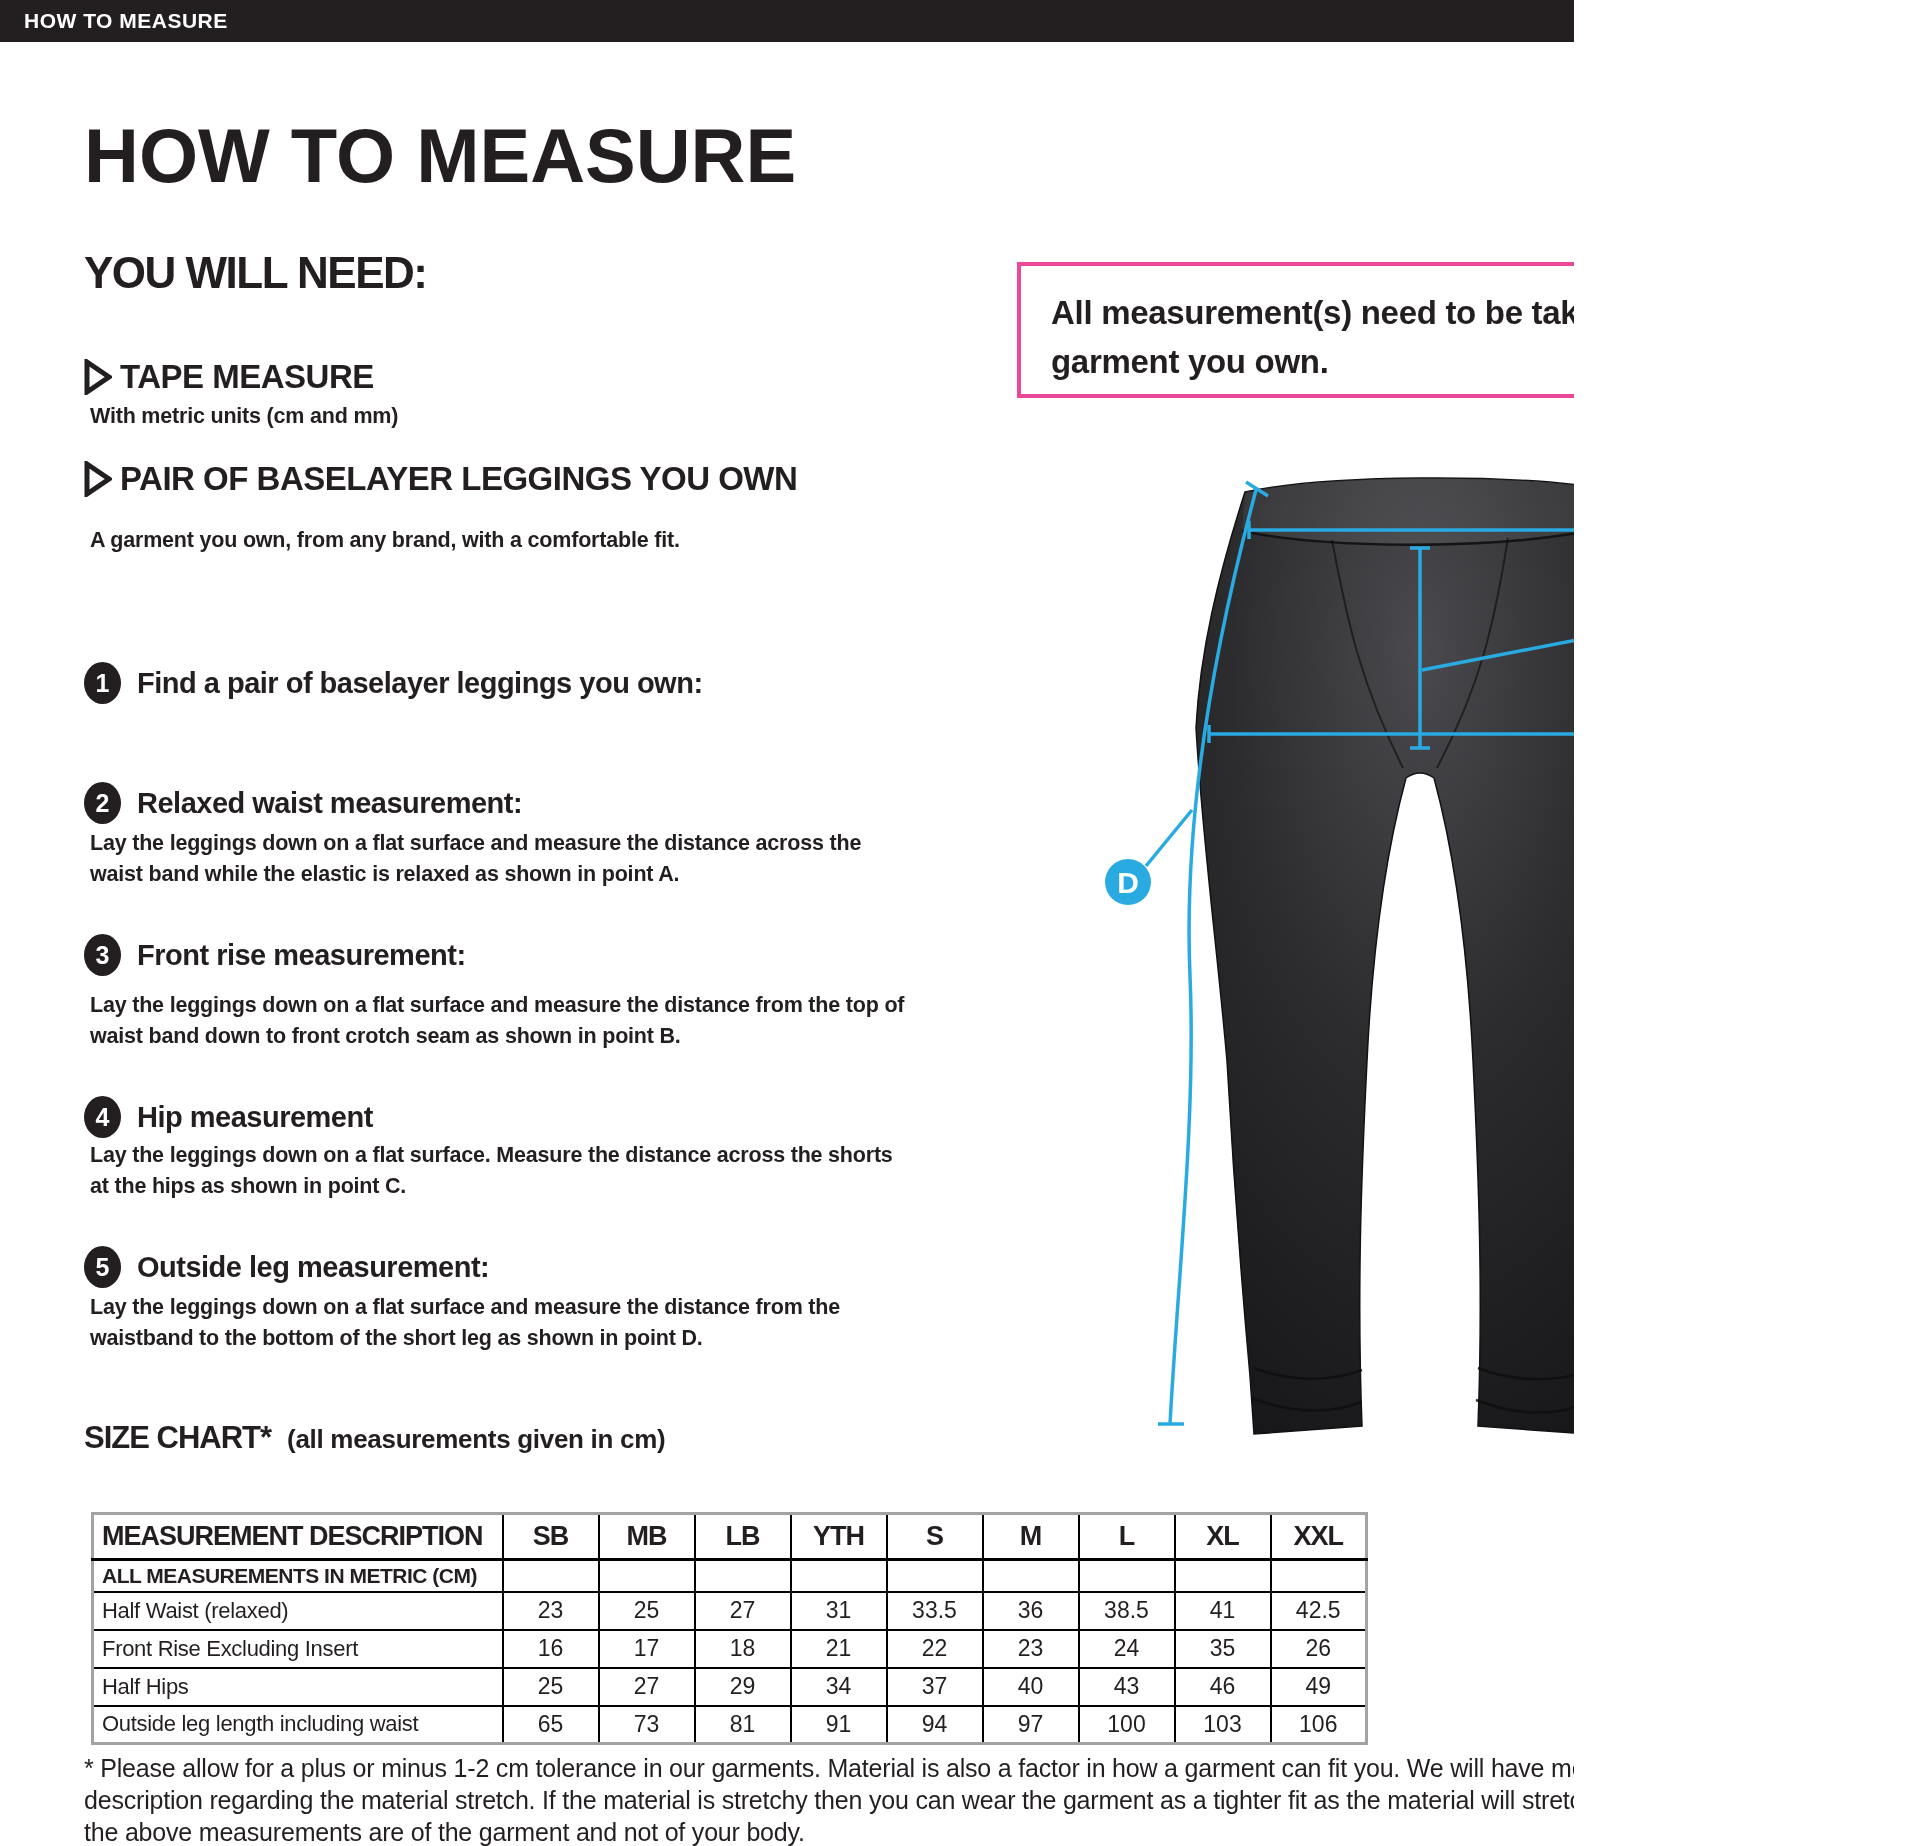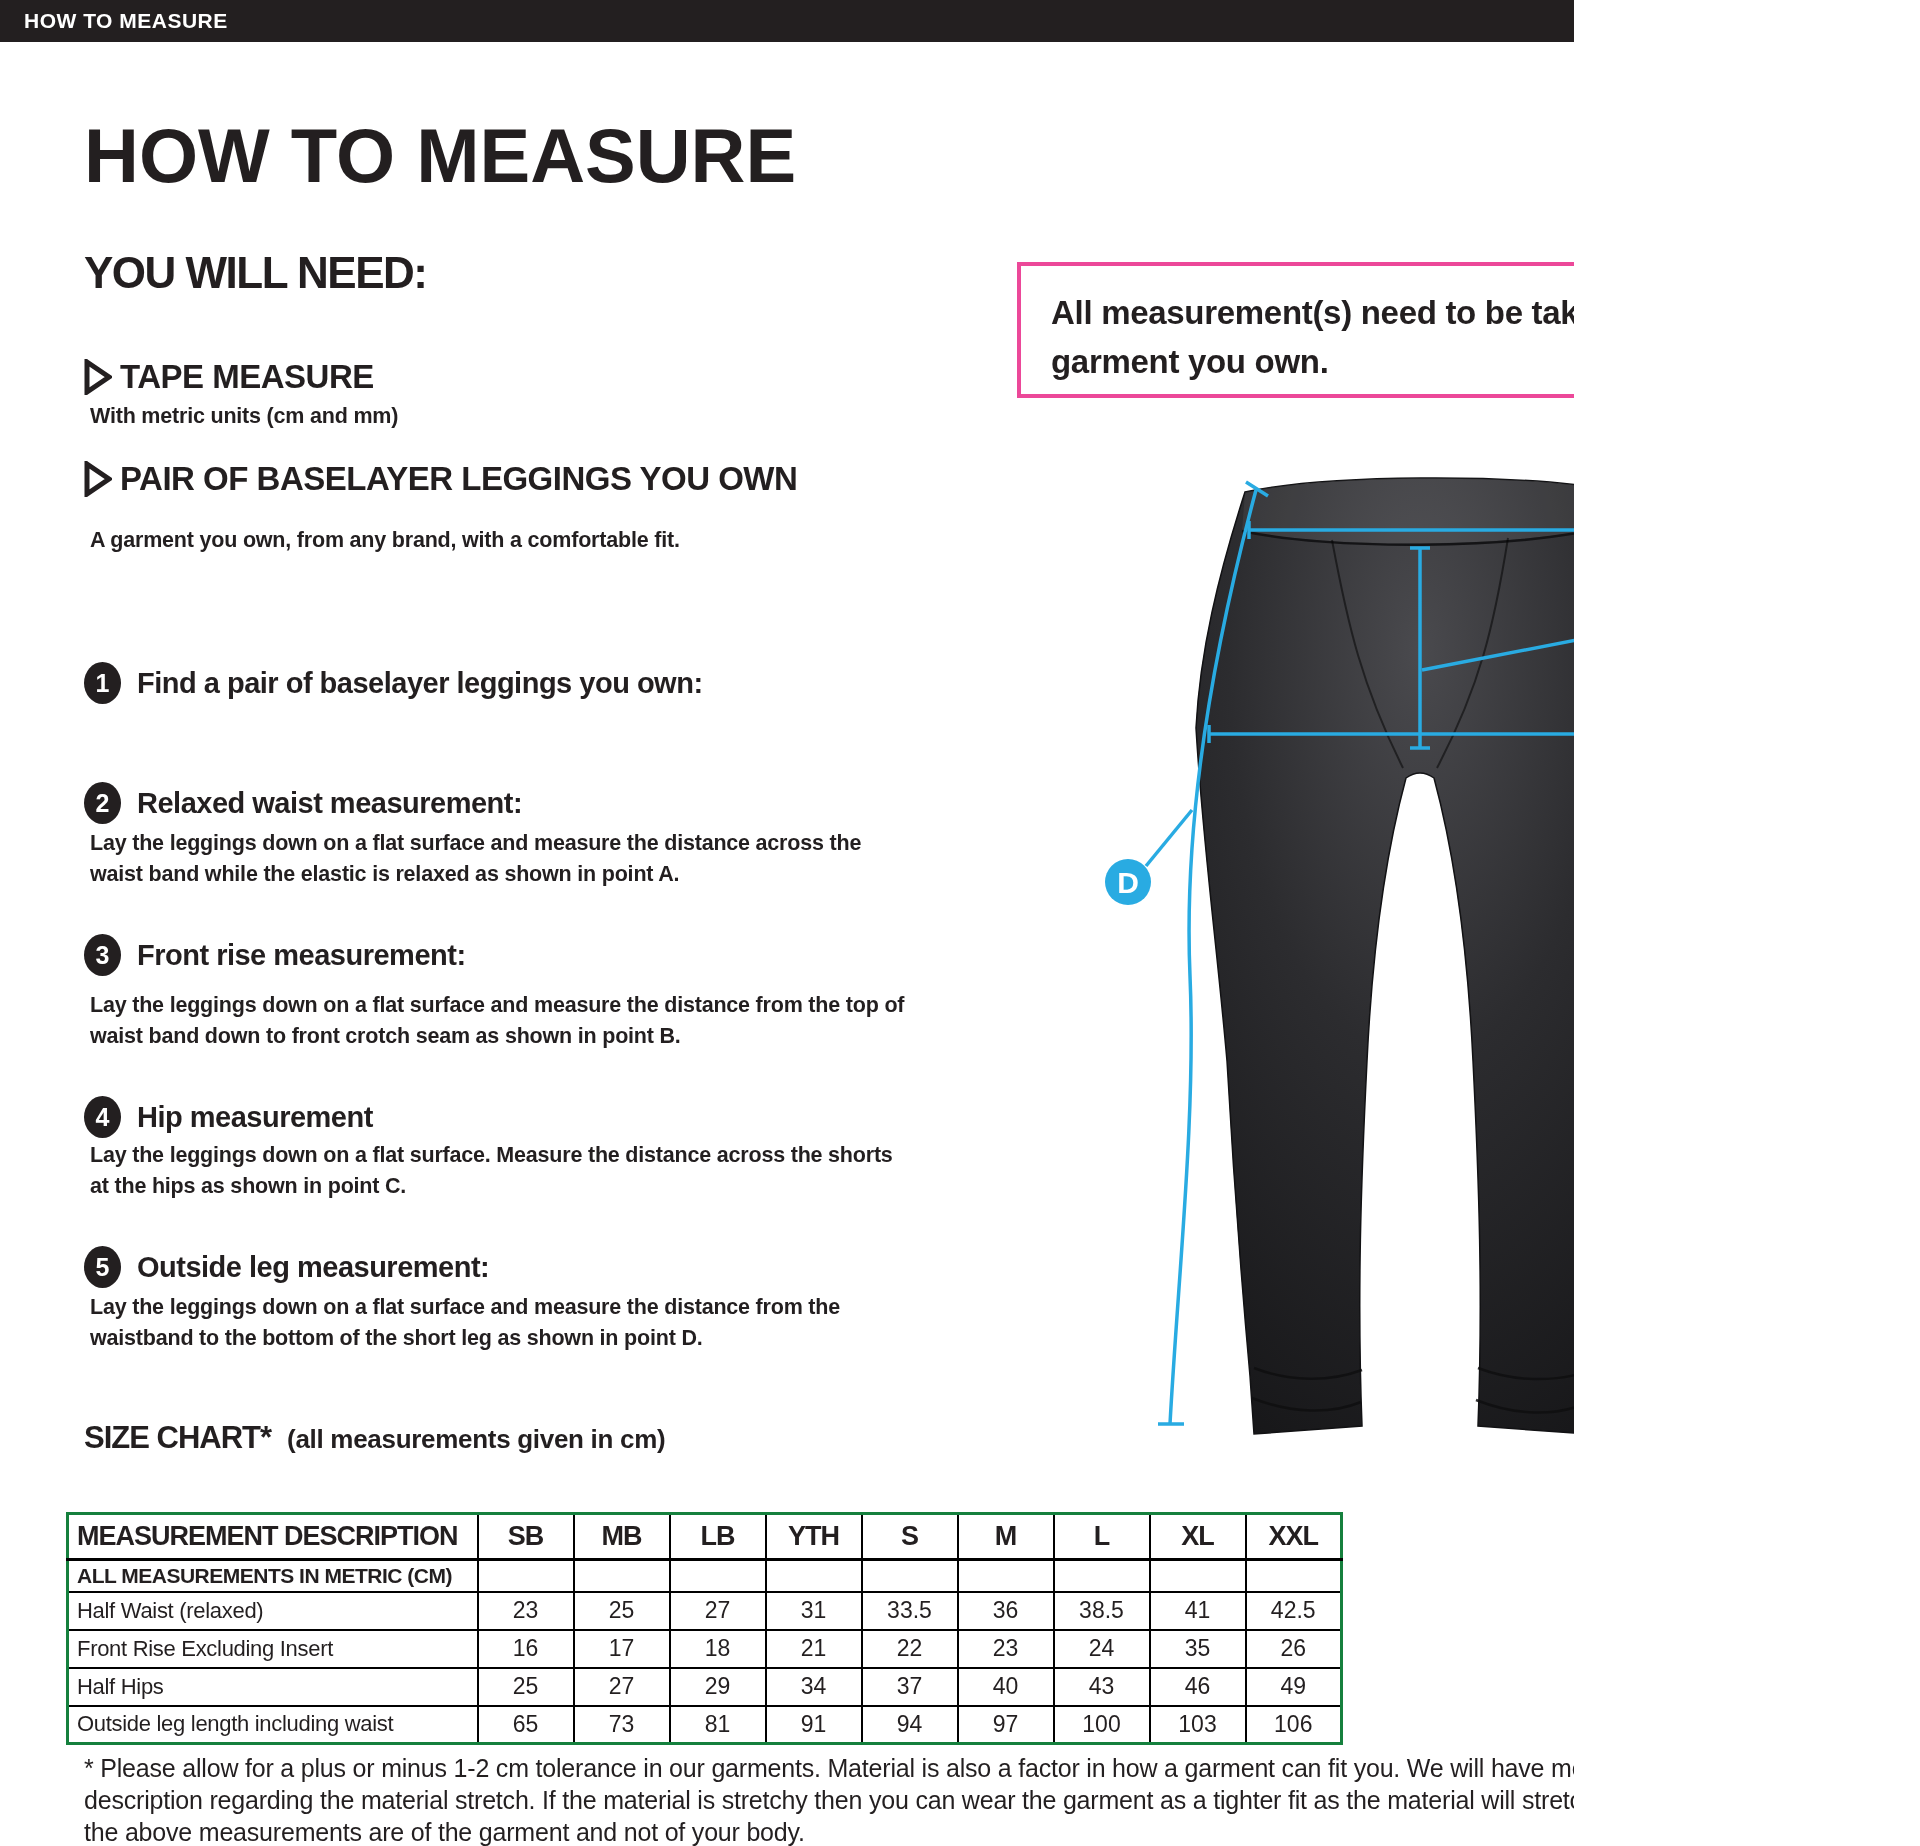--- a/index.html
+++ b/index.html
@@ -32,22 +32,22 @@
         box-sizing:border-box;padding:22px 30px;font-size:33px;font-weight:bold;line-height:49px;letter-spacing:-.3px;}
 
   
   .diagram{position:absolute;left:900px;top:416px;width:1020px;height:1130px;}
 
   
   .sc-head{position:absolute;left:84px;top:1420px;display:flex;align-items:baseline;gap:16px;}
   .sc-title{font-size:31px;font-weight:bold;letter-spacing:-1px;}
   .sc-sub{font-size:26px;font-weight:bold;letter-spacing:-.3px;}
 
-  table.sc{position:absolute;left:66px;top:1512px;border-collapse:collapse;table-layout:fixed;
-           border:3px solid #15803d;}
+  table.sc{position:absolute;left:91px;top:1512px;border-collapse:collapse;table-layout:fixed;
+           border:3px solid #a3a3a3;}
   table.sc td,table.sc th{border:2px solid #000;box-sizing:border-box;padding:0 6px;
            overflow:hidden;white-space:nowrap;}
   tr.hdr{height:46px;}
   tr.hdr th{font-size:27px;font-weight:bold;letter-spacing:-1px;border-bottom:3px solid #000;text-align:center;}
   tr.hdr th.desc{text-align:left;padding-left:8px;}
   tr.metric{height:32px;margin-top:45px;}
   tr.metric td.desc{font-size:21px;font-weight:bold;letter-spacing:-.5px;text-align:left;padding-left:8px;}
   tr.data{height:38px;}
   tr.data td{font-size:23px;text-align:center;}
   tr.data td.desc{text-align:left;padding-left:8px;font-size:22px;letter-spacing:-.3px;}

